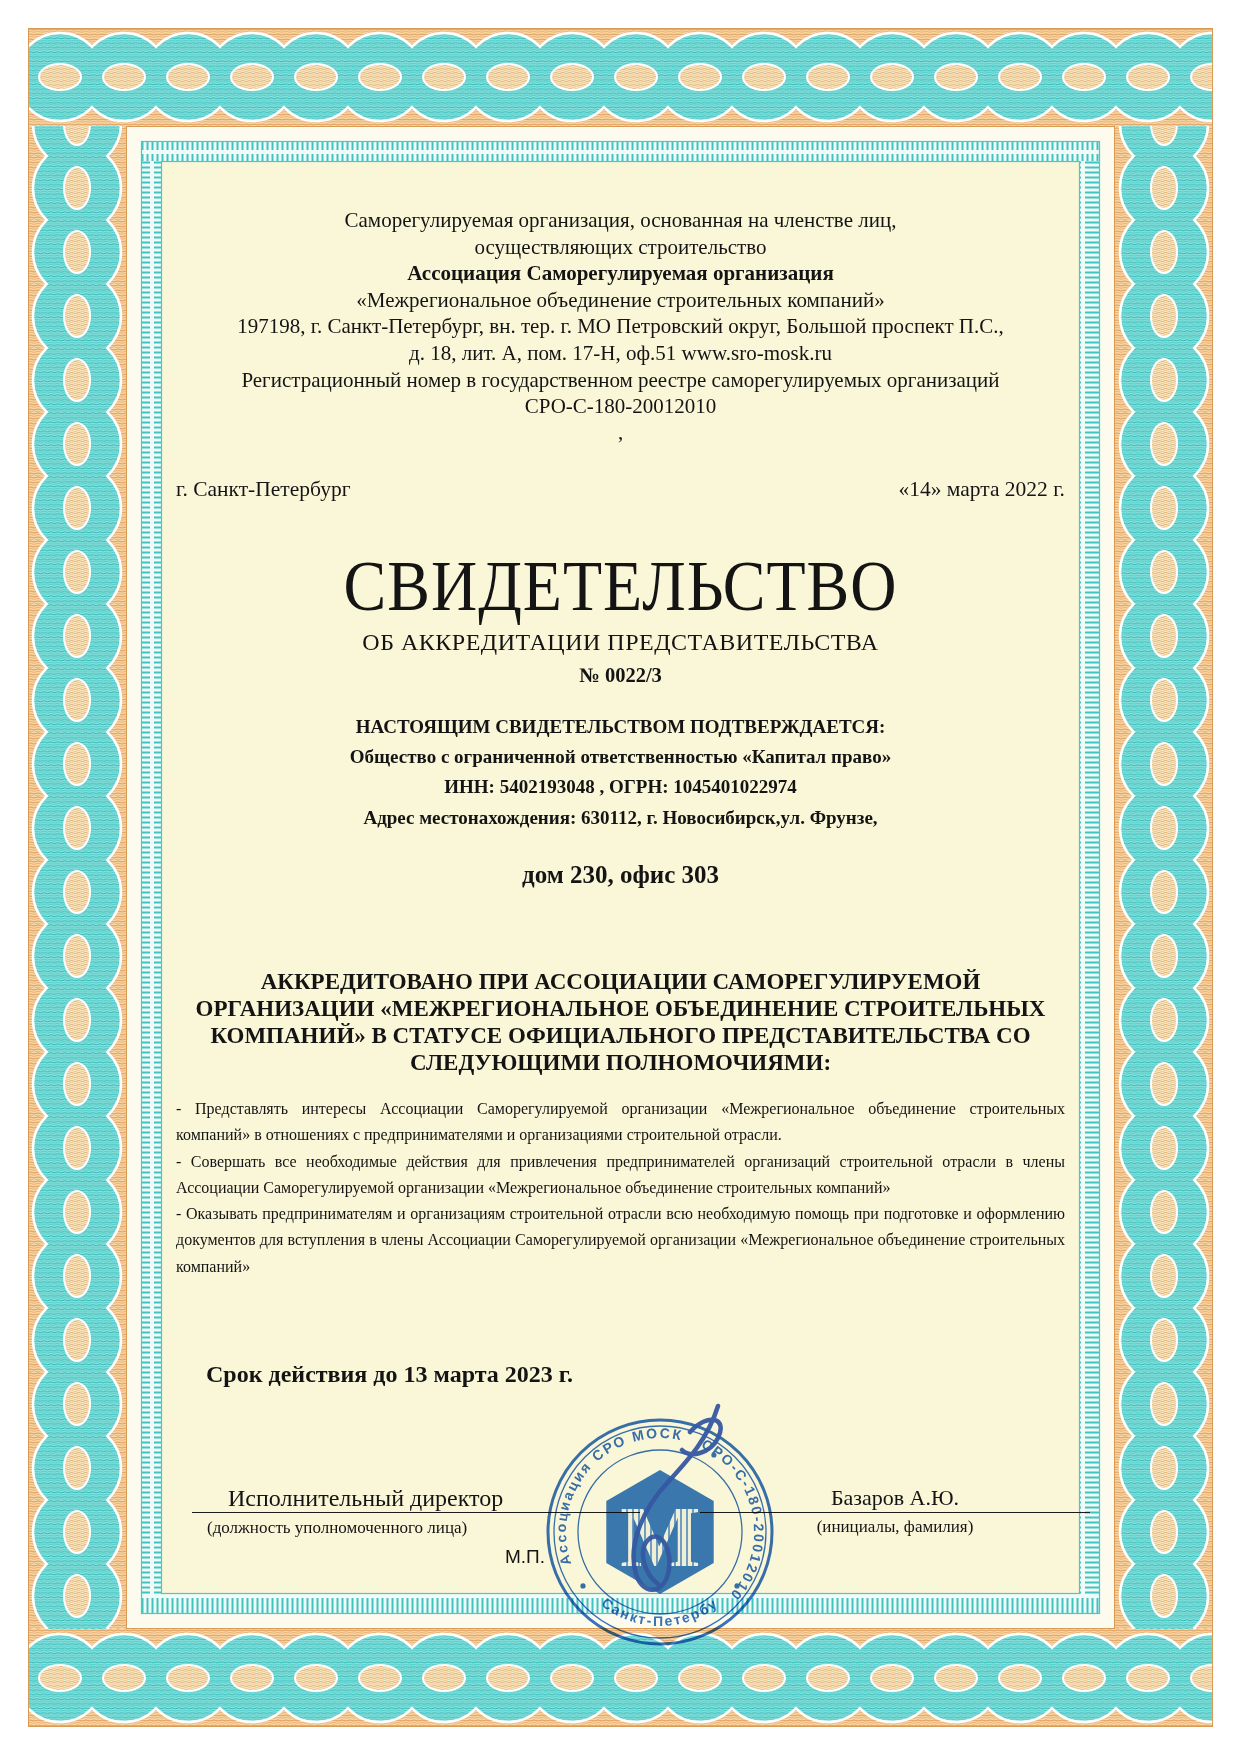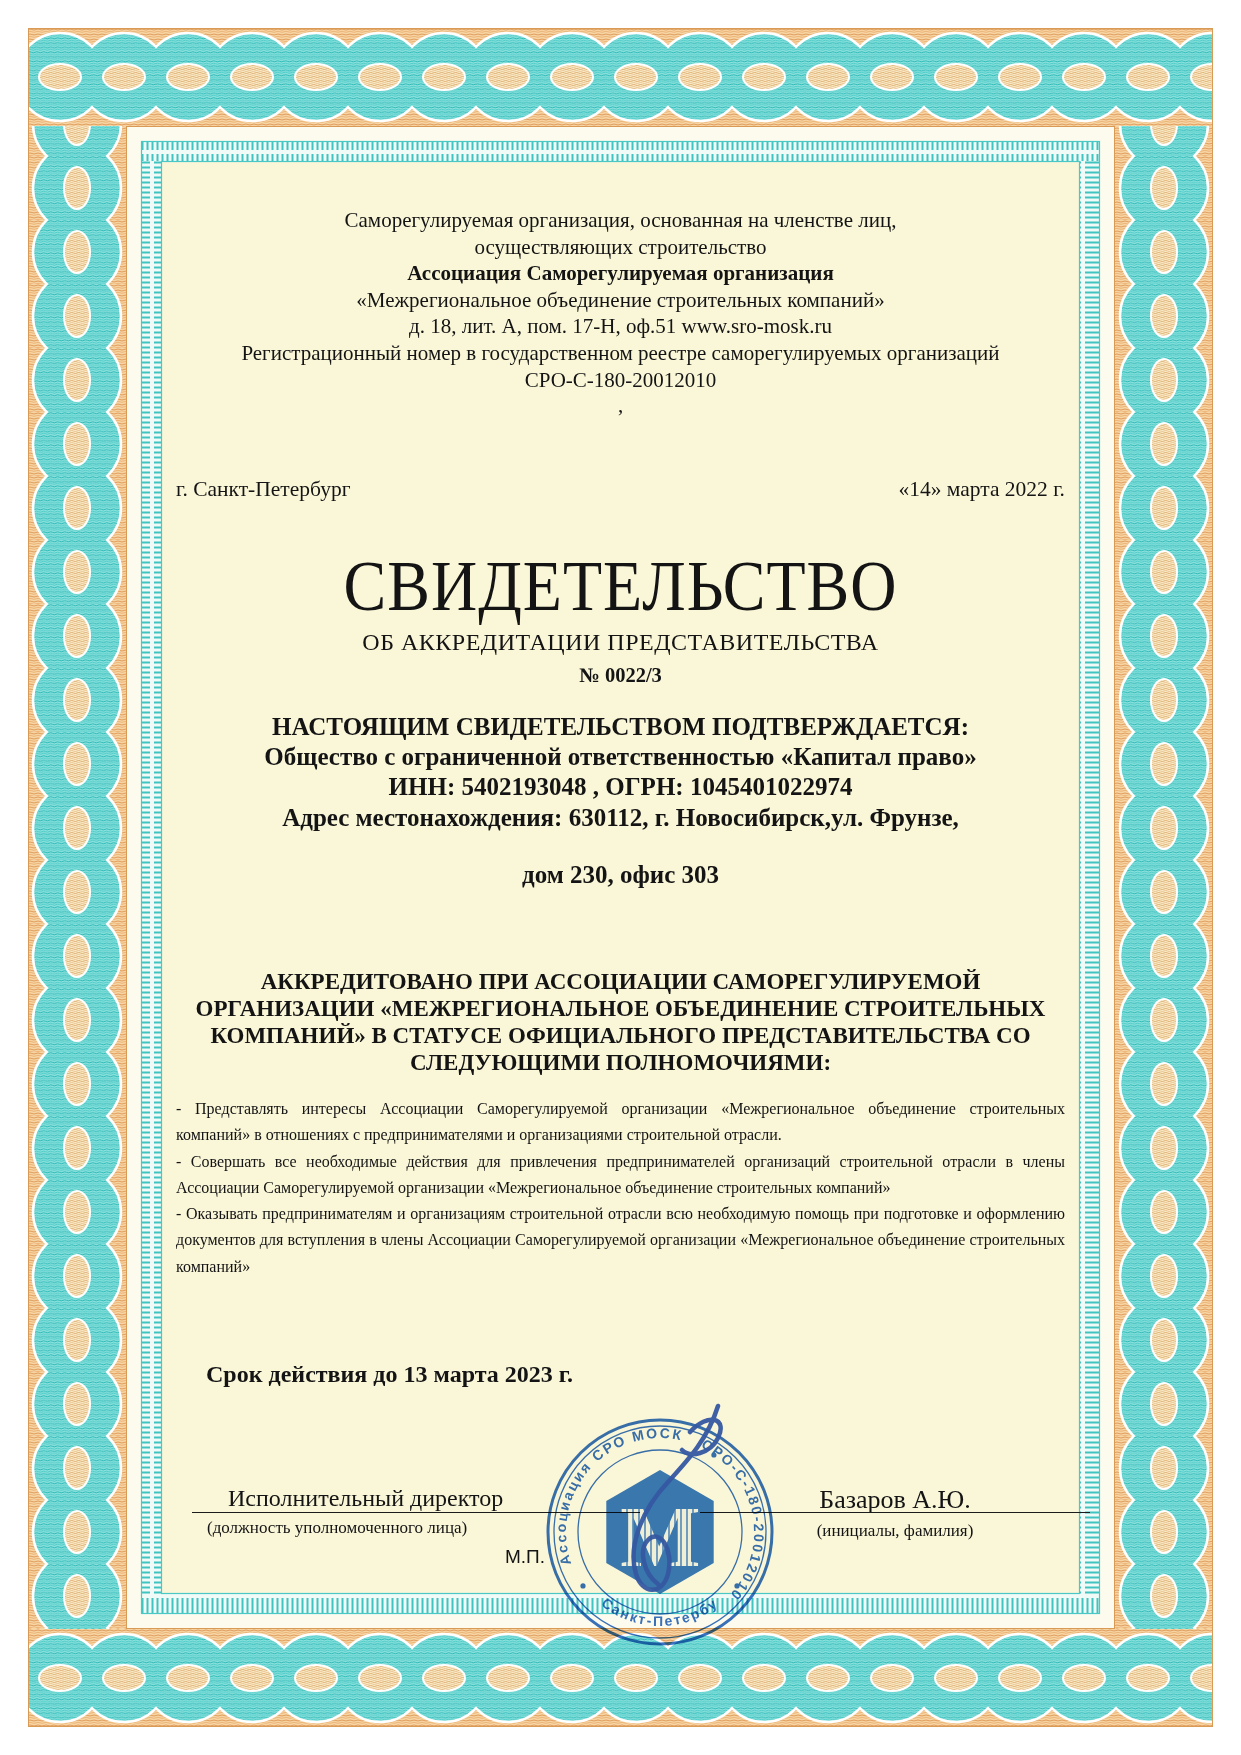--- a/index.html
+++ b/index.html
@@ -14,39 +14,39 @@
   .dateline{position:absolute;top:477px;left:0;right:0;display:flex;
             justify-content:space-between;font-size:21.5px;}
   .title{position:absolute;top:551px;left:0;right:0;margin:0;text-align:center;
          font-size:64px;font-weight:normal;letter-spacing:1px;line-height:70px;
          transform:scaleY(1.12);transform-origin:center;}
   .subtitle{position:absolute;top:629px;left:0;right:0;text-align:center;
             font-size:24px;letter-spacing:.5px;}
   .certnum{position:absolute;top:664px;left:0;right:0;text-align:center;
            font-size:20.5px;font-weight:bold;}
   .confirm{position:absolute;top:712px;left:0;right:0;text-align:center;
-           font-size:25px;font-weight:bold;line-height:30.2px;}
+           font-size:19px;font-weight:bold;line-height:30.2px;}
   .addr2{position:absolute;top:861px;left:0;right:0;text-align:center;
          font-size:25px;font-weight:bold;}
   .accred{position:absolute;top:968px;left:0;right:0;text-align:center;
           font-size:23px;font-weight:bold;line-height:27px;}
   .powers{position:absolute;top:1096px;left:0;right:0;font-size:16px;
           line-height:26.3px;text-align:justify;}
   .powers p{margin:0;}
   .validity{position:absolute;top:1361px;left:0;right:0;padding-left:30px;
             font-size:24px;font-weight:bold;}
   .sigline{border-bottom:1.6px solid #1c1c1c;height:0;}
   .sig-left{position:absolute;left:16px;top:1485px;width:448px;}
   .sig-left .lbl{font-size:24px;padding-left:36px;}
   .sig-left .sigline{position:absolute;top:27px;left:0;width:448px;}
   .sig-left .cap{font-size:17px;padding-left:15px;padding-top:6px;}
   .sig-left .mp{font-family:"Liberation Sans",sans-serif;font-size:19px;
                 margin-left:313px;margin-top:8px;}
   .sig-right{position:absolute;left:524px;top:1485px;width:390px;text-align:center;}
-  .sig-right .lbl{font-size:26px;}
+  .sig-right .lbl{font-size:22px;}
   .sig-right .sigline{position:absolute;top:27px;left:0;width:390px;}
   .sig-right .cap{font-size:17px;padding-top:6px;}
   .stamp{position:absolute;left:540px;top:1398px;z-index:3;opacity:.95;
          mix-blend-mode:multiply;}
 </style>
 </head>
 <body>
 
 <div class="page">
 
@@ -127,20 +127,21 @@
     <rect x="161.5" y="161.5" width="918" height="1432" fill="none" stroke="#49c8c5" stroke-width="1.2"></rect>
   </svg>
 
   <div class="content">
 
     <div class="issuer">
       <div>Саморегулируемая организация, основанная на членстве лиц,</div>
       <div>осуществляющих строительство</div>
       <div class="b">Ассоциация Саморегулируемая организация</div>
       <div>«Межрегиональное объединение строительных компаний»</div>
+      <div>197198, г. Санкт-Петербург, вн. тер. г. МО Петровский округ, Большой проспект П.С.,</div>
       <div>д. 18, лит. А, пом. 17-Н, оф.51 www.sro-mosk.ru</div>
       <div>Регистрационный номер в государственном реестре саморегулируемых организаций</div>
       <div>СРО-С-180-20012010</div>
       <div class="comma">,</div>
     </div>
 
     <div class="dateline">
       <span>г. Санкт-Петербург</span>
       <span>«14» марта 2022 г.</span>
     </div>

